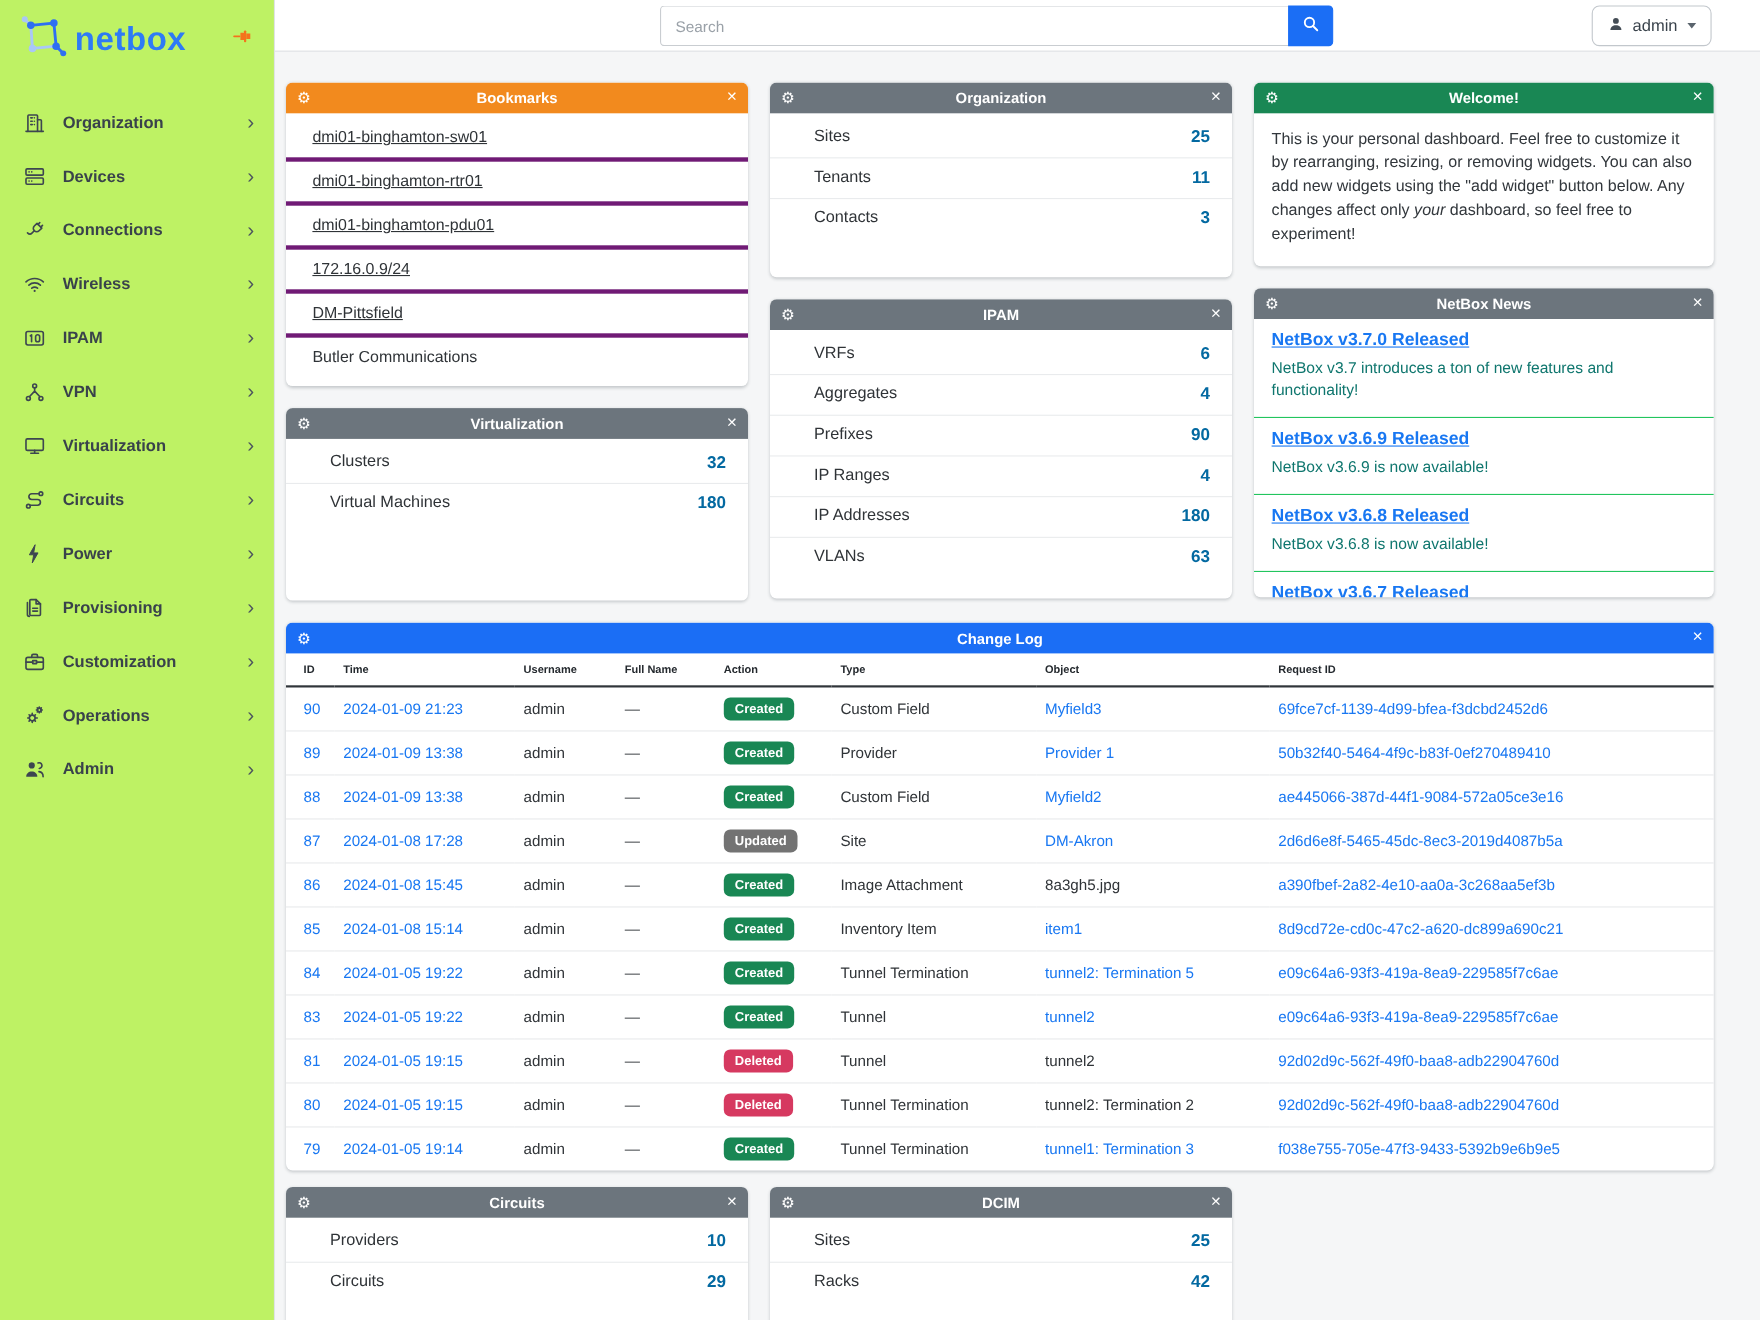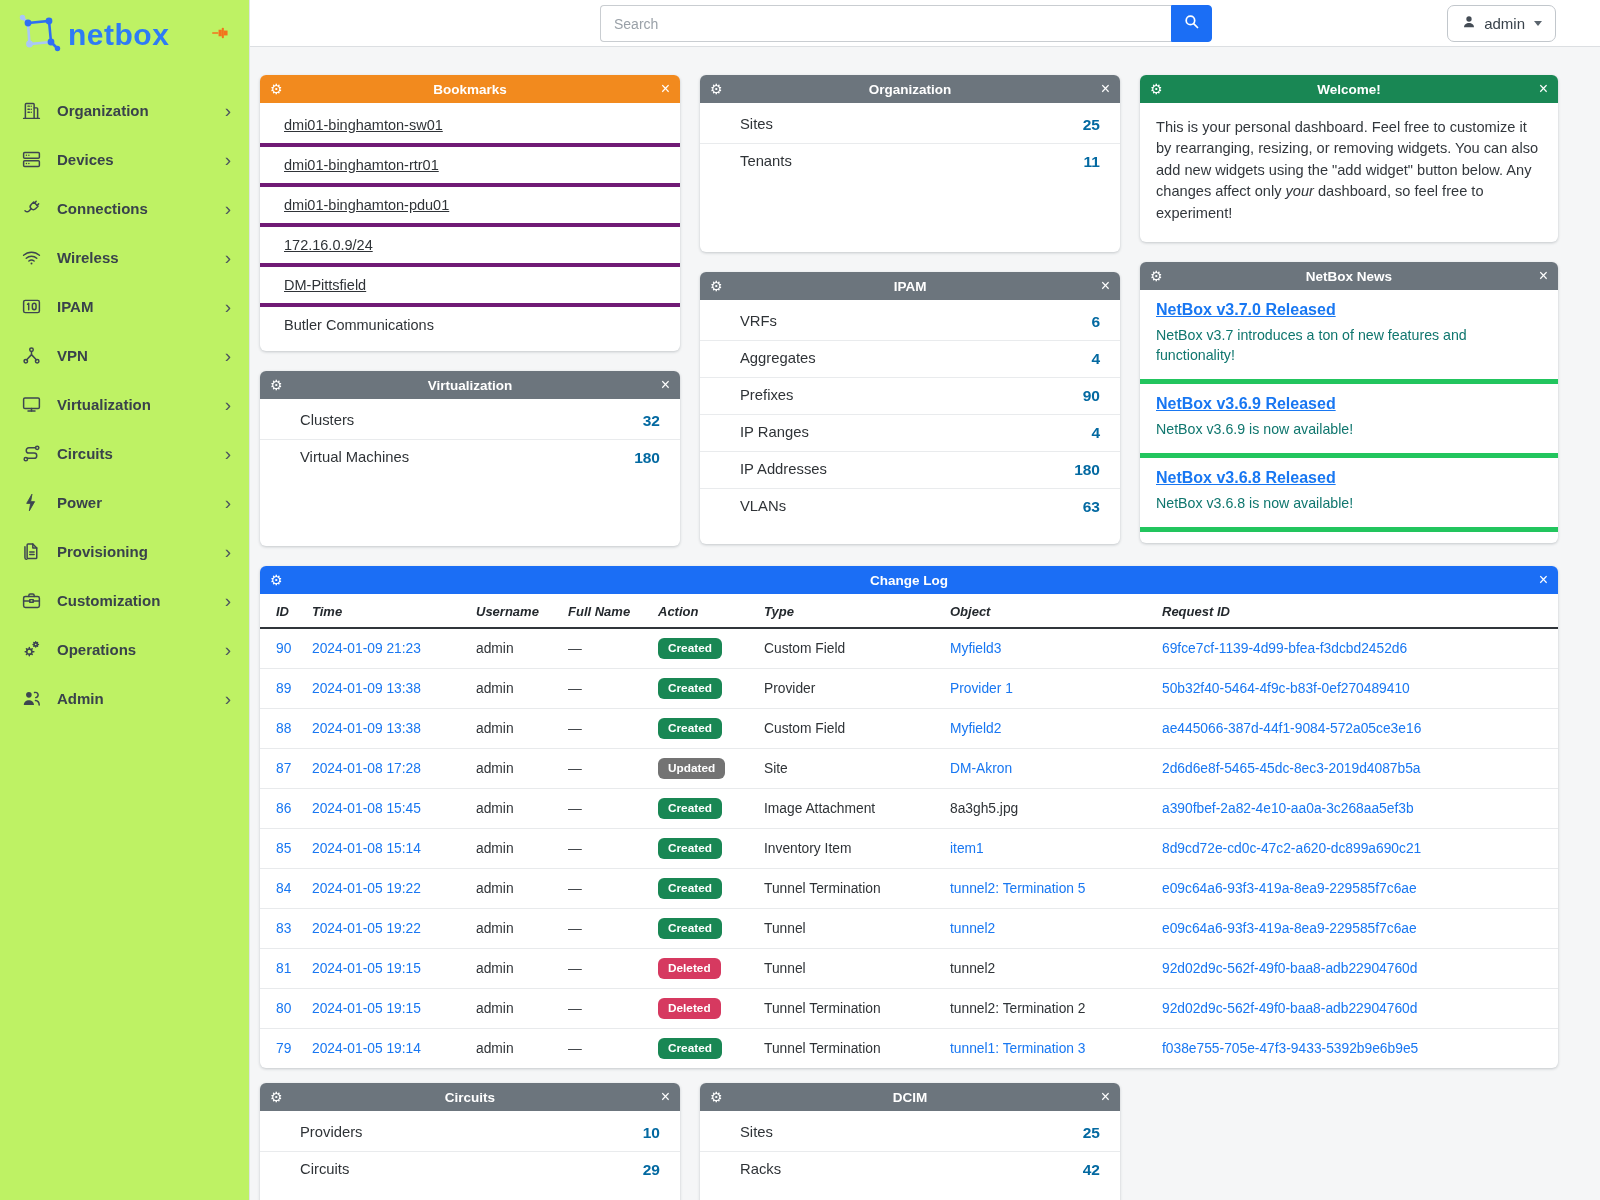--- a/index.html
+++ b/index.html
@@ -50,33 +50,33 @@
   .stat-row { display:flex; justify-content:space-between; align-items:flex-start; padding:9px 20px 9px 40px; }
   .stat-row:not(:last-child){ border-bottom:1px solid #e9ebed; }
   .stat-label { font-size:14.8px; color:#2f3337; cursor:pointer; }
   .stat-value { font-weight:bold; color:#0369a1; font-size:15.5px; }
   
   .welcome-body { padding:14px 16px; font-size:14.6px; color:#32373c; line-height:1.47; }
   .welcome-card { min-height:167px; }
   
   .news-card { height:281px; }
   .news-item { padding:11px 16px 13px; }
-  .news-item:not(:last-child){ border-bottom:5px solid #22c55e; }
+  .news-item:not(:last-child){ border-bottom:1px solid #22c55e; }
   .news-title { color:#1877f2; font-weight:bold; font-size:16px; text-decoration:underline; cursor:pointer; display:inline-block; }
   .news-desc { font-size:14.2px; color:#0f766e; line-height:1.4; margin-top:7px; }
   .news-desc:empty { display:none; }
   
   .virt-card { min-height:175px; }
   .org-card  { min-height:177px; }
   .ipam-card { min-height:272px; }
   .bottom-card { min-height:175px; }
   
   .changelog-card { width:1298px; margin-top:20px; }
   table { width:100%; border-collapse:collapse; table-layout:fixed; }
-  thead th { text-align:left; font-size:13px; font-weight:bold; color:#24292e; padding:10px 8px 8px; border-bottom:2px solid #30353a;font-style:italic; }
+  thead th { text-align:left; font-size:10px; font-weight:bold; color:#24292e; padding:10px 8px 8px; border-bottom:2px solid #30353a; }
   thead th:first-child, tbody td:first-child { padding-left:16px; }
   tbody td { font-size:13.8px; padding:9px 8px; color:#2f3337; white-space:nowrap; overflow:hidden; text-overflow:ellipsis; }
   tbody tr:not(:first-child) td { border-top:1px solid #e8eaec; }
   a.link { color:#1877f2; text-decoration:none; cursor:pointer; }
   .dash { color:#44484c; }
   .badge { display:inline-block; padding:3px 10px 4px; border-radius:6px; color:#fff; font-size:11.8px; font-weight:bold; }
   .badge.created { background:#198754; }
   .badge.updated { background:#737373; }
   .badge.deleted { background:#d63960; }
   .grid2 { display:grid; grid-template-columns:420px 420px; gap:20px; margin-top:15px; align-items:start; }
@@ -340,20 +340,24 @@
           </div>
           <div class="card-body">
               <div class="stat-row">
                 <span class="stat-label">Sites</span>
                 <span class="stat-value">25</span>
               </div>
               <div class="stat-row">
                 <span class="stat-label">Tenants</span>
                 <span class="stat-value">11</span>
               </div>
+              <div class="stat-row">
+                <span class="stat-label">Contacts</span>
+                <span class="stat-value">3</span>
+              </div>
             </div>
         </div>
         <div class="card ipam-card">
           <div class="card-header hdr-gray">
             <span class="gear">⚙</span>
             <span class="title">IPAM</span>
             <span class="close">×</span>
           </div>
           <div class="card-body">
               <div class="stat-row">

